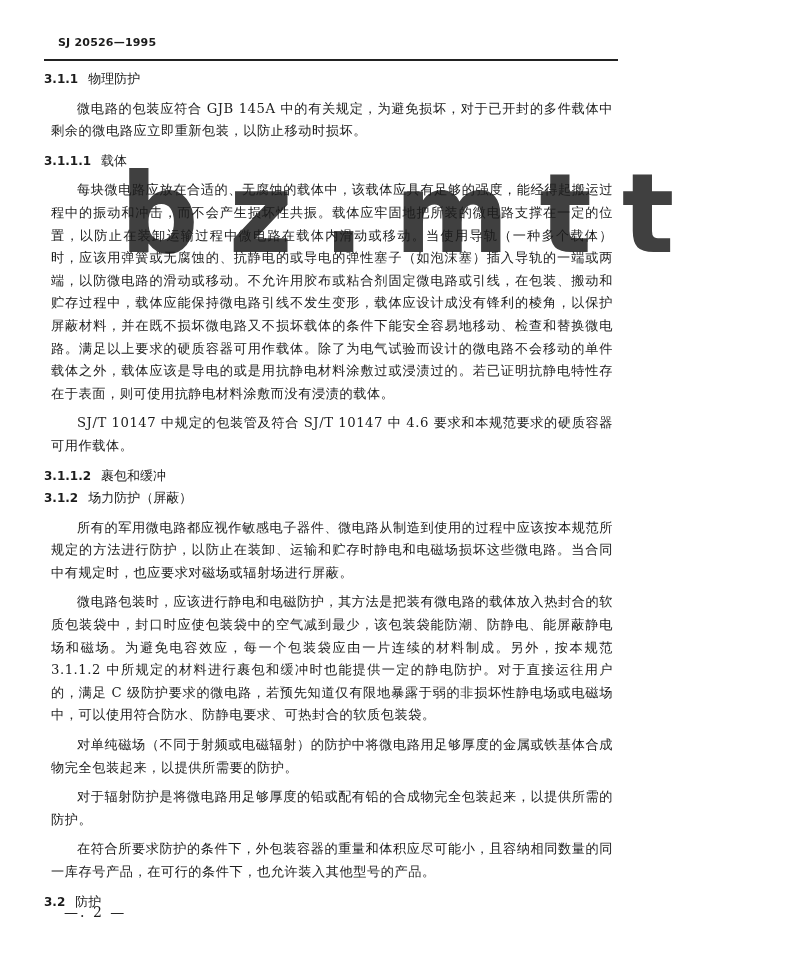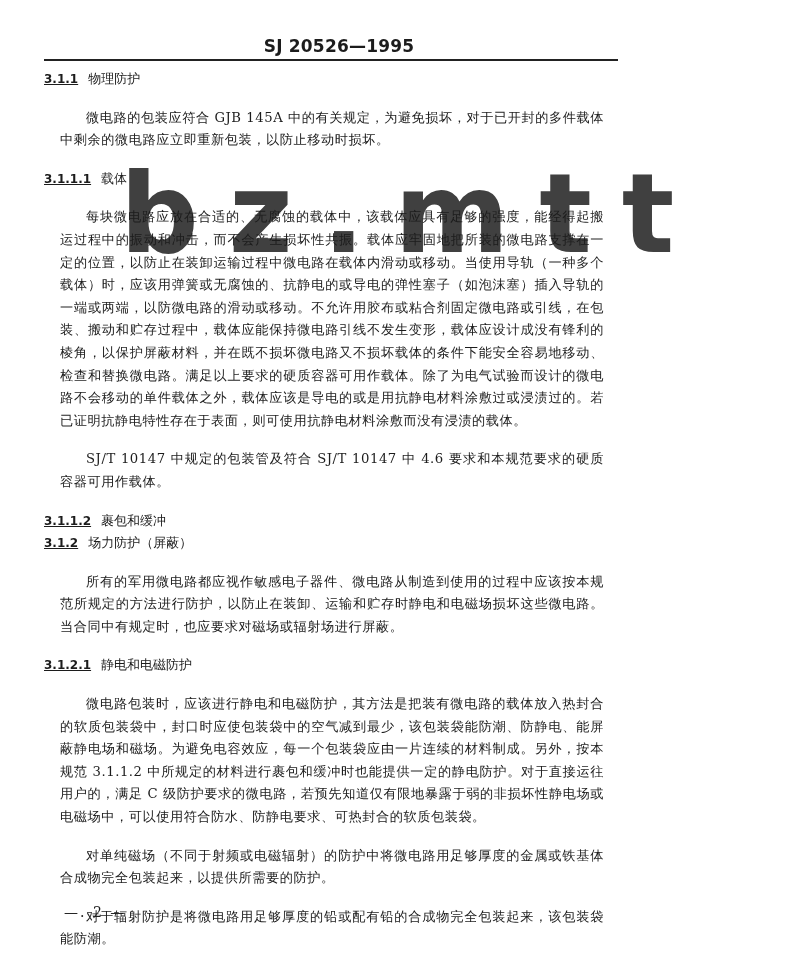--- a/index.html
+++ b/index.html
@@ -30,26 +30,25 @@
     .page {
       position: absolute;
       left: 44px;
       top: 0;
       width: 576px;
       z-index: 1;
     }
     .header {
       position: absolute;
       top: 36px;
-      left: 8px;
+      left: 14px;
       width: 574px;
-      text-align: center;
       font-family: "DejaVu Sans", "Liberation Sans", sans-serif;
       font-weight: bold;
-      font-size: 17px;
+      font-size: 11px;
       letter-spacing: 0.2px;
     }
     .header-rule {
       position: absolute;
       top: 59px;
       left: 0;
       width: 574px;
       height: 0;
       border-top: 2px solid #222;
     }
@@ -64,27 +63,26 @@
     .heading {
       margin: 0;
       white-space: nowrap;
     }
     .heading .num {
       font-family: "DejaVu Sans", "Liberation Sans", sans-serif;
       font-weight: bold;
       font-size: 12px;
       display: inline-block;
       margin-right: 10px;
-      text-decoration: underline;
     }
     .heading .title {
       font-size: 13px;
     }
     .para {
-      margin: 16px;
+      margin: 7px;
       text-indent: 26px;
       text-align: justify;
       letter-spacing: 0.55px;
     }
     .page-number {
       position: absolute;
       left: 20px;
       top: 904px;
       font-size: 14px;
       letter-spacing: 2px;
@@ -114,28 +112,25 @@
 
     <div class="heading">
       <span class="num">3.1.1.2</span><span class="title">裹包和缓冲</span>
     </div>
 
     <div class="heading">
       <span class="num">3.1.2</span><span class="title">场力防护（屏蔽）</span>
     </div>
     <p class="para">所有的军用微电路都应视作敏感电子器件、微电路从制造到使用的过程中应该按本规范所规定的方法进行防护，以防止在装卸、运输和贮存时静电和电磁场损坏这些微电路。当合同中有规定时，也应要求对磁场或辐射场进行屏蔽。</p>
 
-    <div class="heading">
-      <span class="num">3.1.2.1</span><span class="title">静电和电磁防护</span>
-    </div>
     <p class="para">微电路包装时，应该进行静电和电磁防护，其方法是把装有微电路的载体放入热封合的软质包装袋中，封口时应使包装袋中的空气减到最少，该包装袋能防潮、防静电、能屏蔽静电场和磁场。为避免电容效应，每一个包装袋应由一片连续的材料制成。另外，按本规范 3.1.1.2 中所规定的材料进行裹包和缓冲时也能提供一定的静电防护。对于直接运往用户的，满足 C 级防护要求的微电路，若预先知道仅有限地暴露于弱的非损坏性静电场或电磁场中，可以使用符合防水、防静电要求、可热封合的软质包装袋。</p>
 
     <p class="para">对单纯磁场（不同于射频或电磁辐射）的防护中将微电路用足够厚度的金属或铁基体合成物完全包装起来，以提供所需要的防护。</p>
 
-    <p class="para">对于辐射防护是将微电路用足够厚度的铅或配有铅的合成物完全包装起来，该包装袋能防潮。</p>
+    <p class="para">对于辐射防护是将微电路用足够厚度的铅或配有铅的合成物完全包装起来，以提供所需的防护。</p>
 
     <p class="para">在符合所要求防护的条件下，外包装容器的重量和体积应尽可能小，且容纳相同数量的同一库存号产品，在可行的条件下，也允许装入其他型号的产品。</p>
 
     <div class="heading">
       <span class="num">3.2</span><span class="title">防护</span>
     </div>
   </div>
 
   <div class="page-number">—. 2 —</div>
 </div>

